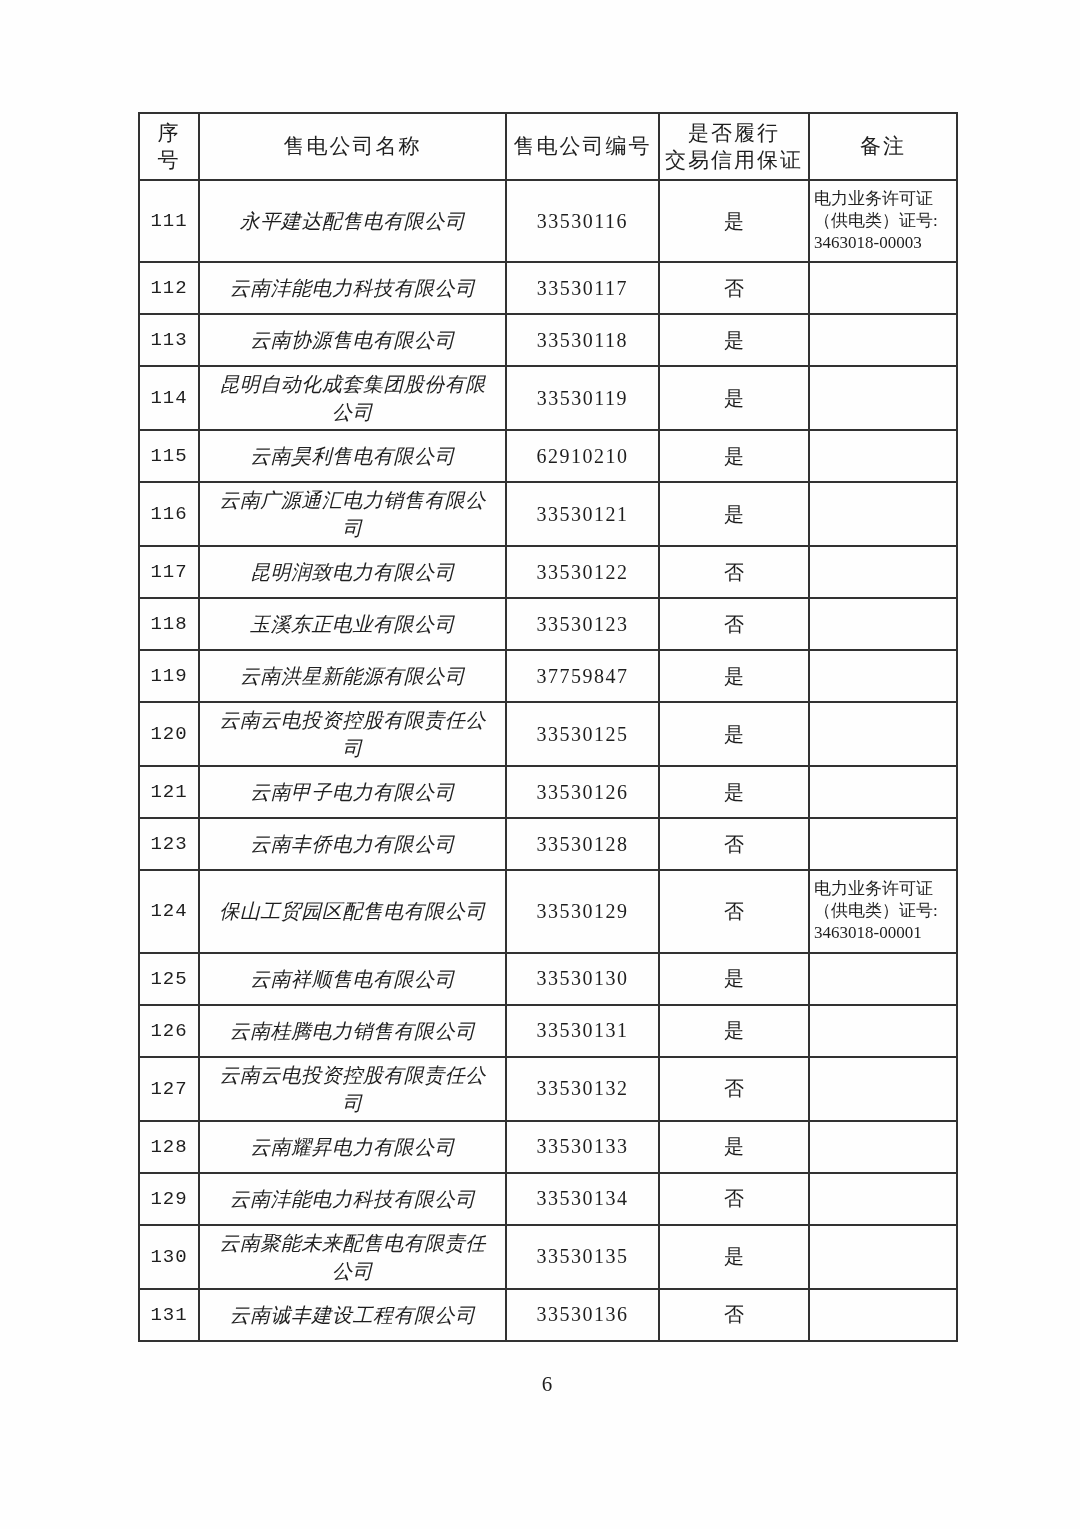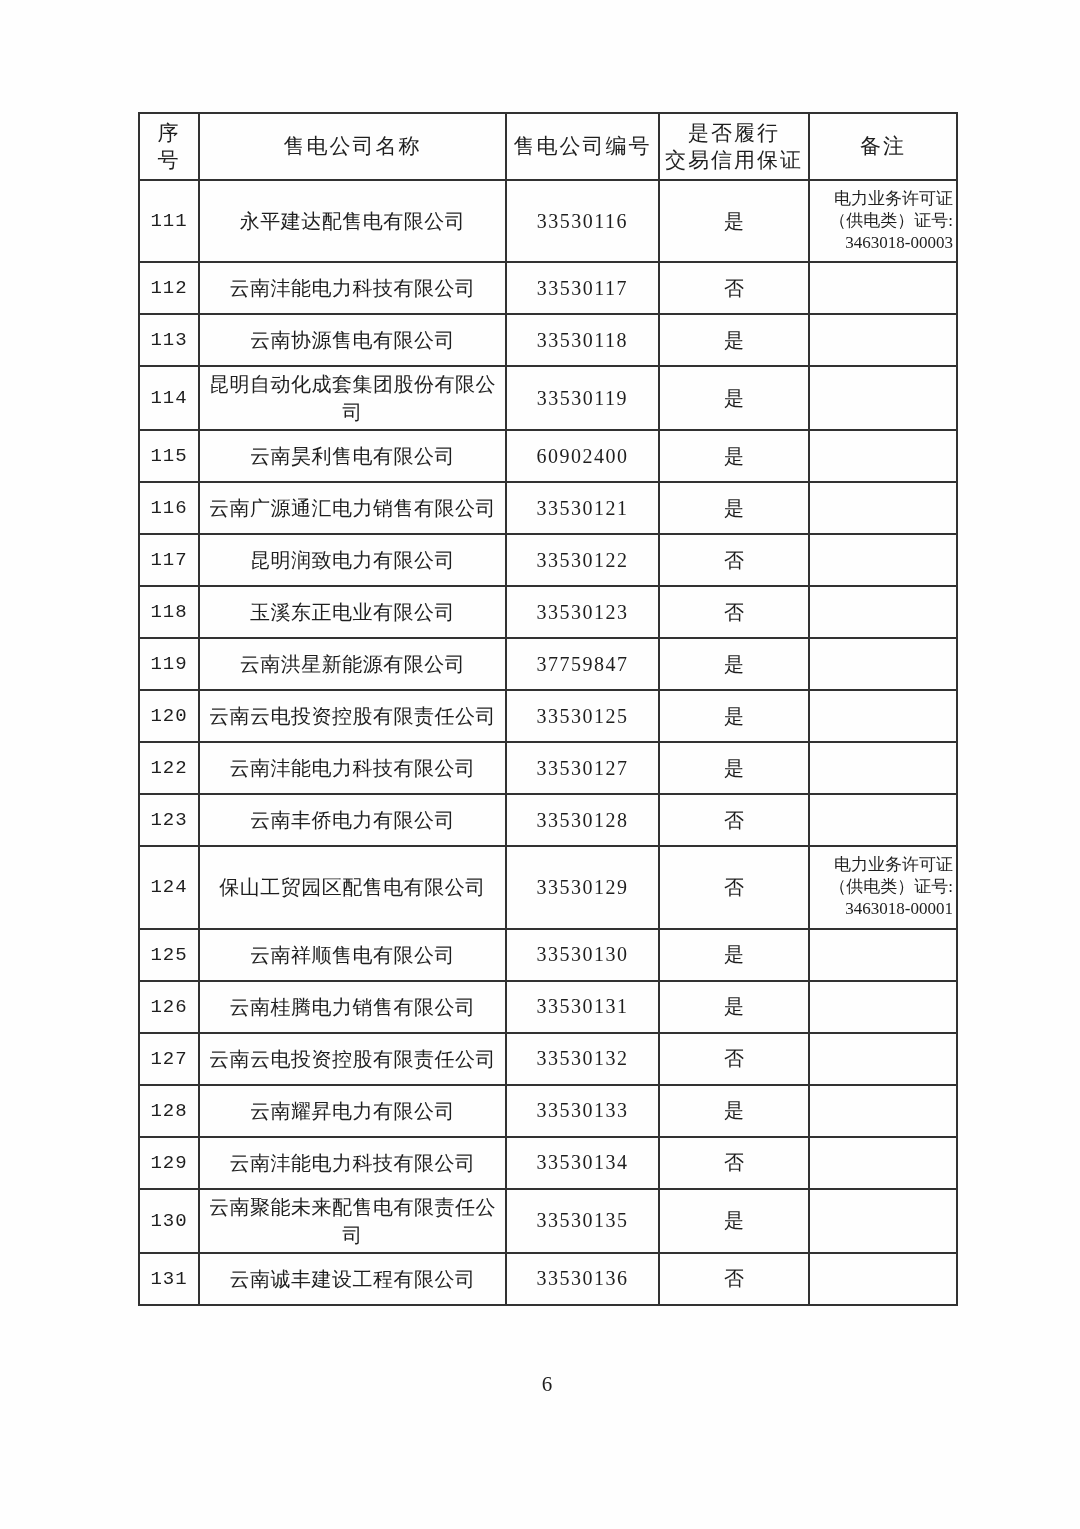--- a/index.html
+++ b/index.html
@@ -36,30 +36,31 @@
     height: 67px;
     font-size: 21px;
     font-weight: normal;
     line-height: 1.25;
     white-space: pre-line;
     letter-spacing: 2px;
   }
   tbody td { height: 52px; font-size: 20px; }
   td.cell-no { font-size: 19px; letter-spacing: 1px; font-family: Liberation Mono, monospace; }
   td.cell-name {
-    padding: 3px 2px;
+    padding: 3px 18px;
     line-height: 1.4;
     letter-spacing: 0.5px;
+    font-style: italic;
   }
   td.cell-code { letter-spacing: 1.5px; }
   td.cell-guarantee { letter-spacing: 0; }
   td.cell-remark {
     font-size: 17px;
     line-height: 1.3;
-    text-align: right;
+    text-align: left;
     padding: 7px 3px 7px 4px;
     white-space: pre-line;
   }
   .page-number {
     position: absolute;
     left: 138px;
     top: 1372px;
     width: 818px;
     text-align: center;
     font-size: 21px;
@@ -121,21 +122,21 @@
     <td class="cell-no">114</td>
     <td class="cell-name">昆明自动化成套集团股份有限公司</td>
     <td class="cell-code">33530119</td>
     <td class="cell-guarantee">是</td>
     <td class="cell-remark"></td>
   </tr>
 
   <tr>
     <td class="cell-no">115</td>
     <td class="cell-name">云南昊利售电有限公司</td>
-    <td class="cell-code">60902400</td>
+    <td class="cell-code">62910210</td>
     <td class="cell-guarantee">是</td>
     <td class="cell-remark"></td>
   </tr>
 
   <tr>
     <td class="cell-no">116</td>
     <td class="cell-name">云南广源通汇电力销售有限公司</td>
     <td class="cell-code">33530121</td>
     <td class="cell-guarantee">是</td>
     <td class="cell-remark"></td>
@@ -166,28 +167,28 @@
   </tr>
 
   <tr>
     <td class="cell-no">120</td>
     <td class="cell-name">云南云电投资控股有限责任公司</td>
     <td class="cell-code">33530125</td>
     <td class="cell-guarantee">是</td>
     <td class="cell-remark"></td>
   </tr>
 
-
-  <tr>
-    <td class="cell-no">122</td>
-    <td class="cell-name">云南沣能电力科技有限公司</td>
-    <td class="cell-code">33530127</td>
-    <td class="cell-guarantee">是</td>
-    <td class="cell-remark"></td>
-  </tr>
+  <tr>
+    <td class="cell-no">121</td>
+    <td class="cell-name">云南甲子电力有限公司</td>
+    <td class="cell-code">33530126</td>
+    <td class="cell-guarantee">是</td>
+    <td class="cell-remark"></td>
+  </tr>
+
 
   <tr>
     <td class="cell-no">123</td>
     <td class="cell-name">云南丰侨电力有限公司</td>
     <td class="cell-code">33530128</td>
     <td class="cell-guarantee">否</td>
     <td class="cell-remark"></td>
   </tr>
 
   <tr>

